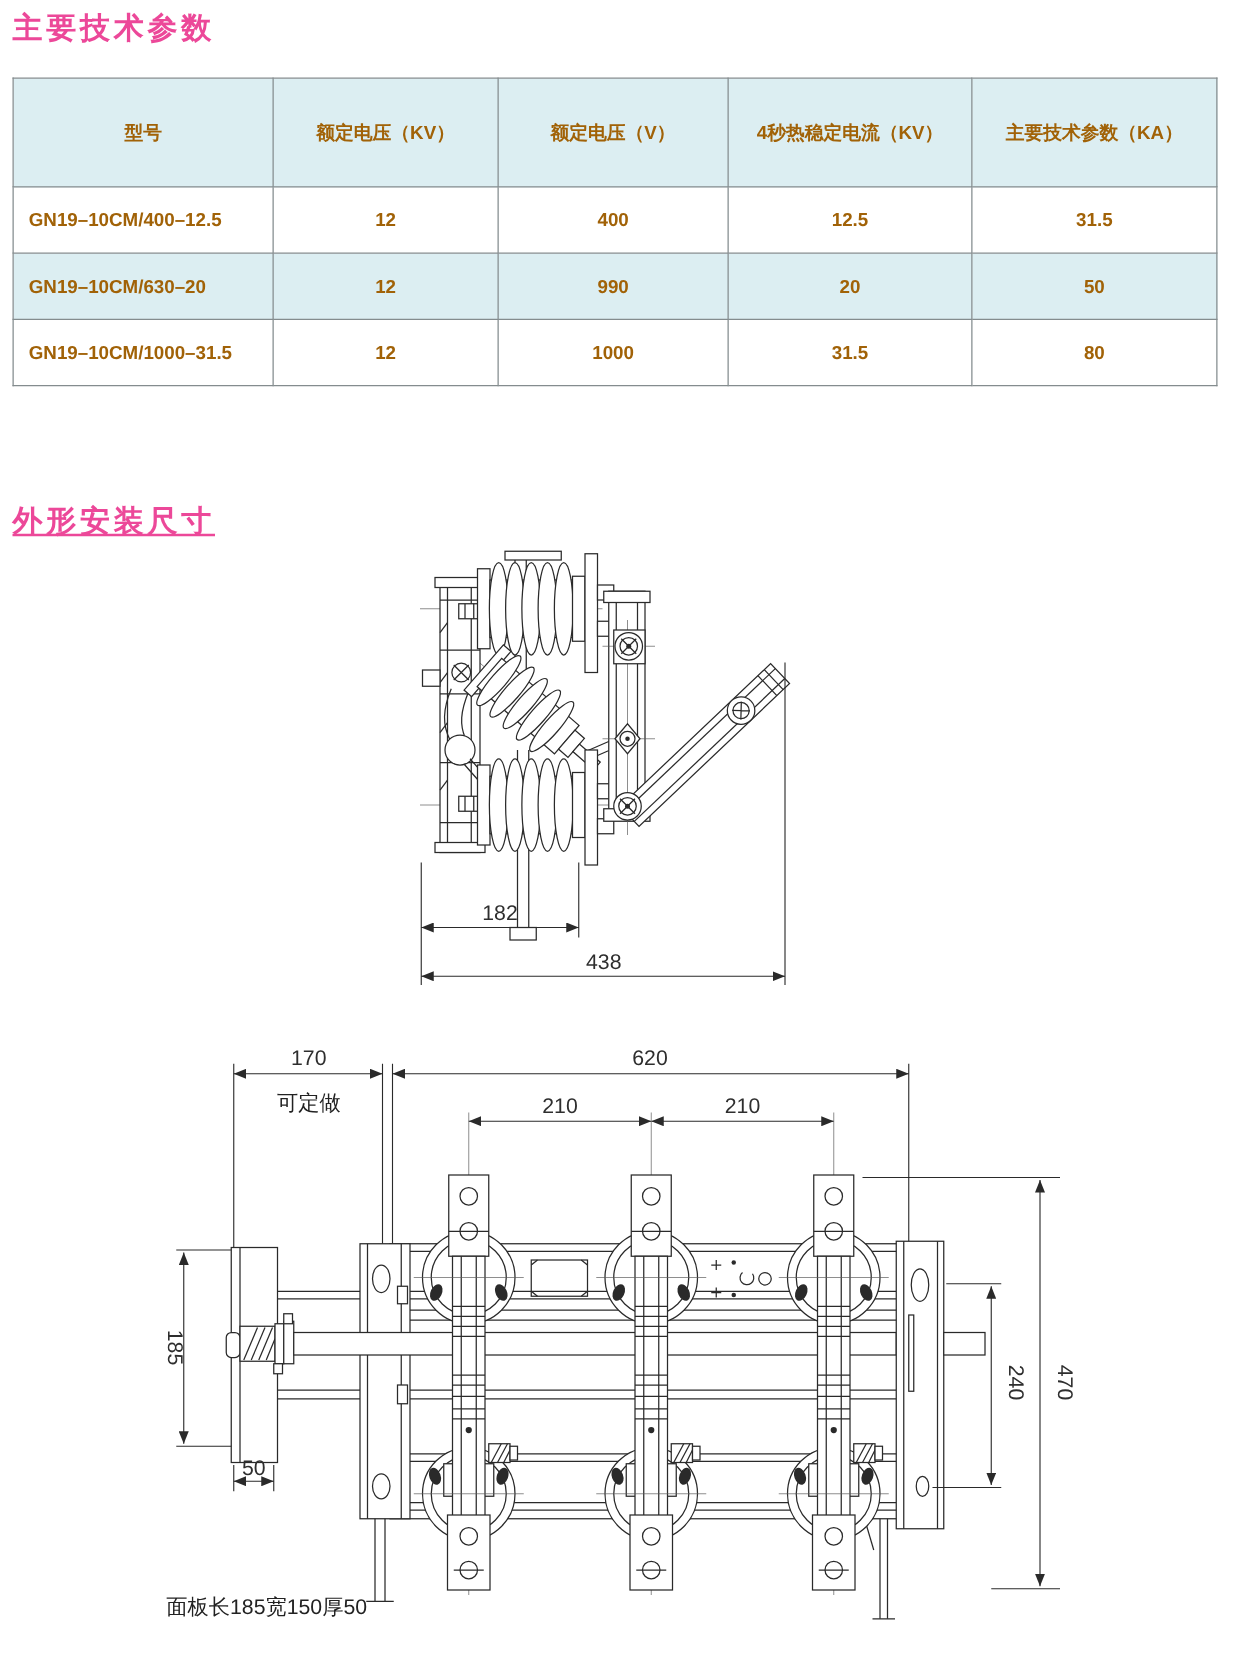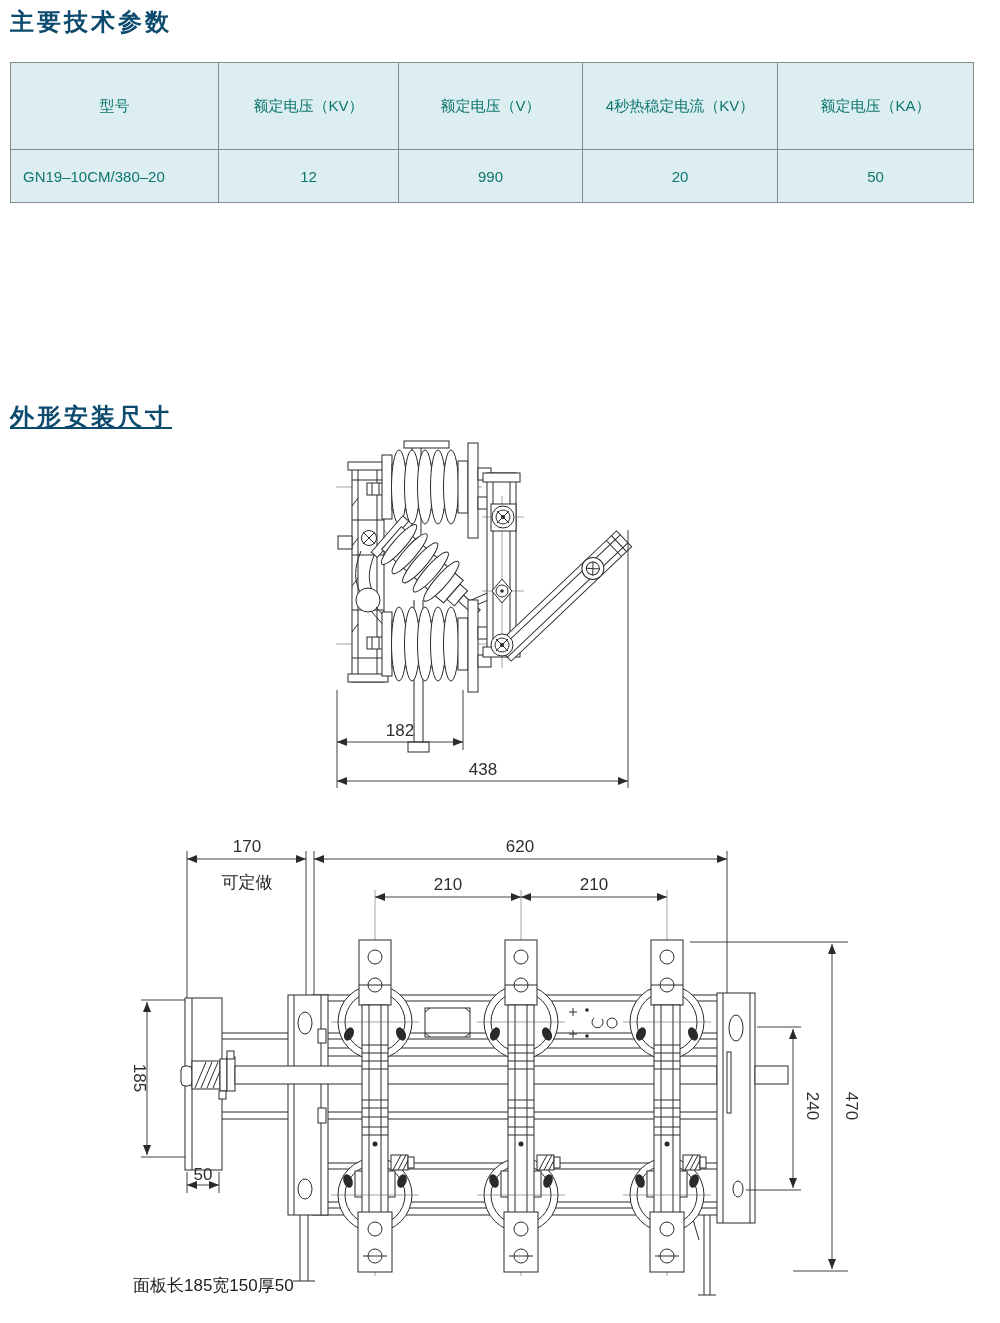--- a/index.html
+++ b/index.html
@@ -1,23 +1,23 @@
 <!DOCTYPE html>
 <html><head>
 <meta charset="utf-8">
 <style>
   html,body{margin:0;padding:0;background:#fff;}
   .page{position:relative;width:1000px;height:1323px;background:#fff;overflow:hidden;
         font-family:"Liberation Sans","DejaVu Sans",sans-serif;}
   .sec-title{position:absolute;left:10px;margin:0;font-size:24px;font-weight:bold;
-             letter-spacing:3px;color:#0c4a6e;}
+             letter-spacing:3px;color:#ec4899;}
   #title1{top:6px;}
   #title2{top:401px;text-decoration:underline;}
   table.specs{position:absolute;left:10px;top:62px;width:963px;border-collapse:collapse;
-              table-layout:fixed;font-size:15px;color:#0f766e;}
+              table-layout:fixed;font-size:15px;color:#a16207;font-weight:bold;}
   table.specs td{border:1px solid #848c8e;text-align:center;vertical-align:middle;
                  padding:0 4px;background:#fff;}
   table.specs tr.hdr td{height:86px;background:#dceef2;}
   table.specs tr.data td{height:52px;}
   table.specs tr.tint td{background:#dceef2;}
   table.specs td.model{text-align:left;padding-left:12px;}
   svg.drawings{position:absolute;left:0;top:0;width:1000px;height:1323px;}
   .ln{stroke:#2a2a2a;stroke-width:1;fill:none;}
   .w{fill:#ffffff;}
   .blk{fill:#2a2a2a;stroke:none;}
@@ -40,28 +40,42 @@
         <col style="width:184px">
       <col style="width:195px">
         <col style="width:196px">
     </colgroup>
     <tbody>
       <tr class="hdr">
         <td>型号</td>
         <td>额定电压（KV）</td>
         <td>额定电压（V）</td>
         <td>4秒热稳定电流（KV）</td>
-        <td>额定电压（KA）</td>
+        <td>主要技术参数（KA）</td>
+      </tr>
+      <tr class="data">
+        <td class="model">GN19–10CM/400–12.5</td>
+        <td>12</td>
+        <td>400</td>
+        <td>12.5</td>
+        <td>31.5</td>
       </tr>
       <tr class="data tint">
-        <td class="model">GN19–10CM/380–20</td>
+        <td class="model">GN19–10CM/630–20</td>
         <td>12</td>
         <td>990</td>
         <td>20</td>
         <td>50</td>
+      </tr>
+      <tr class="data">
+        <td class="model">GN19–10CM/1000–31.5</td>
+        <td>12</td>
+        <td>1000</td>
+        <td>31.5</td>
+        <td>80</td>
       </tr>
     </tbody>
   </table>
 
   <h2 class="sec-title" id="title2">外形安装尺寸</h2>
 
   <svg class="drawings" viewBox="0 0 1000 1323">
     <defs>
       <marker id="aE" markerWidth="11" markerHeight="8" refX="10" refY="4" orient="auto" markerUnits="userSpaceOnUse">
         <path d="M0,0 L10,4 L0,8 Z" fill="#2a2a2a"></path>

